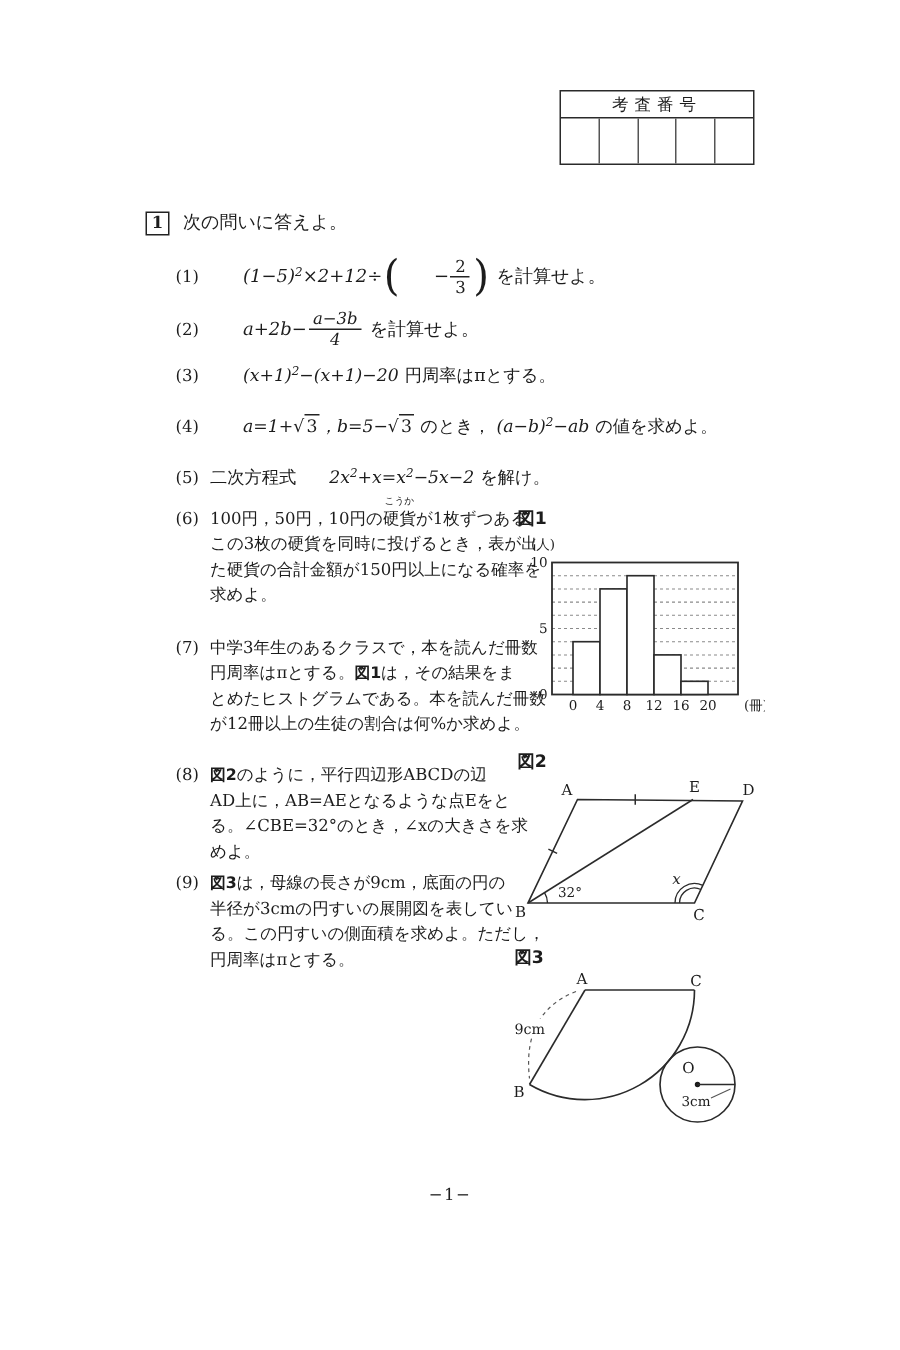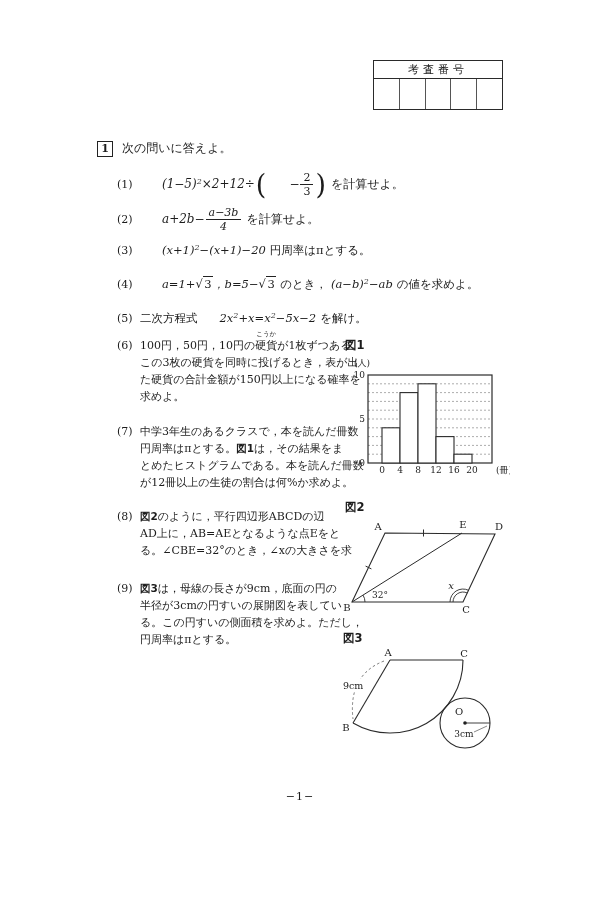--- a/index.html
+++ b/index.html
@@ -128,20 +128,21 @@
   <div class="tline cont">とめたヒストグラムである。本を読んだ冊数</div>
   <div class="tline cont">が12冊以上の生徒の割合は何%か求めよ。</div>
 </div>
 
 <div class="abs tblock" style="left:117px;top:508px;">
   <div class="tline">
     <span class="qlabel">(8)</span><span class="bold">図2</span><span>のように，平行四辺形ABCDの辺</span>
   </div>
   <div class="tline cont">AD上に，AB=AEとなるような点Eをと</div>
   <div class="tline cont">る。∠CBE=32°のとき，∠xの大きさを求</div>
+  <div class="tline cont">めよ。</div>
 </div>
 
 <div class="abs tblock" style="left:117px;top:580px;">
   <div class="tline">
     <span class="qlabel">(9)</span><span class="bold">図3</span><span>は，母線の長さが9cm，底面の円の</span>
   </div>
   <div class="tline cont">半径が3cmの円すいの展開図を表してい</div>
   <div class="tline cont">る。この円すいの側面積を求めよ。ただし，</div>
   <div class="tline cont">円周率はπとする。</div>
 </div>

